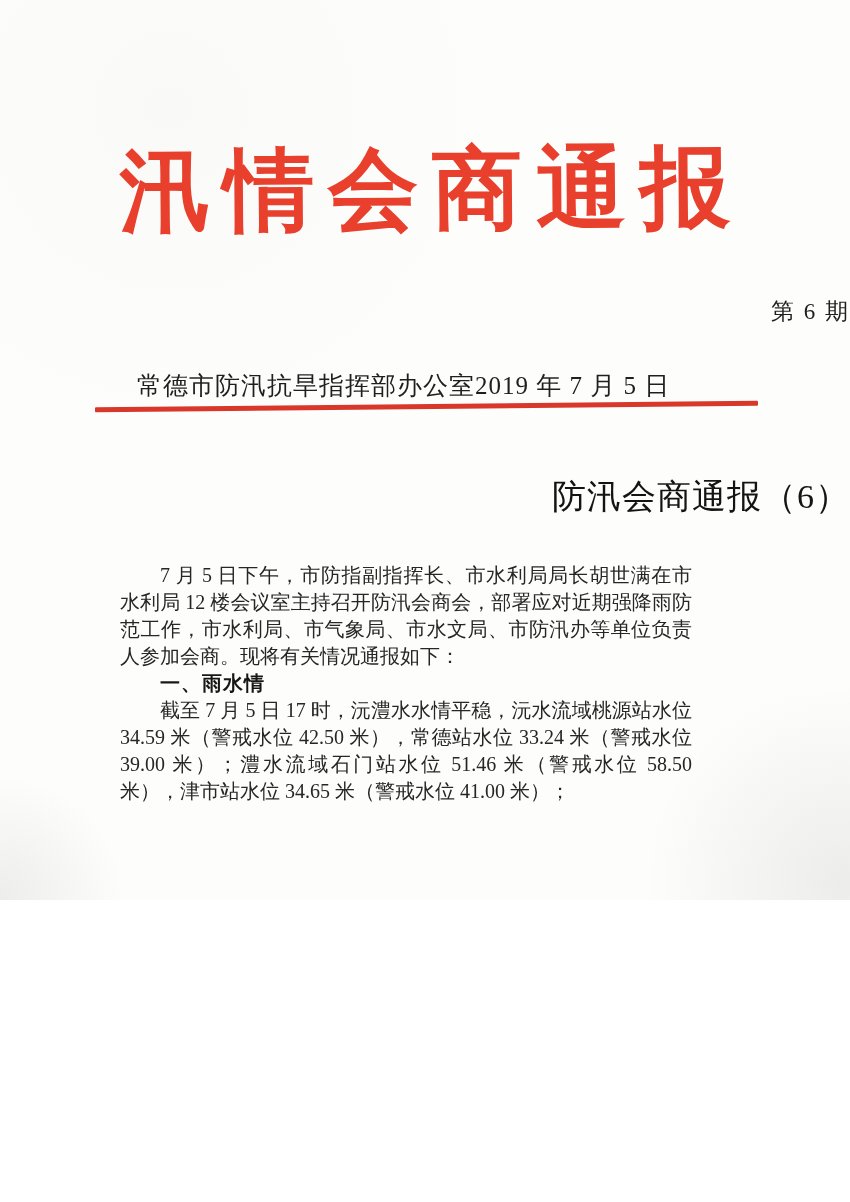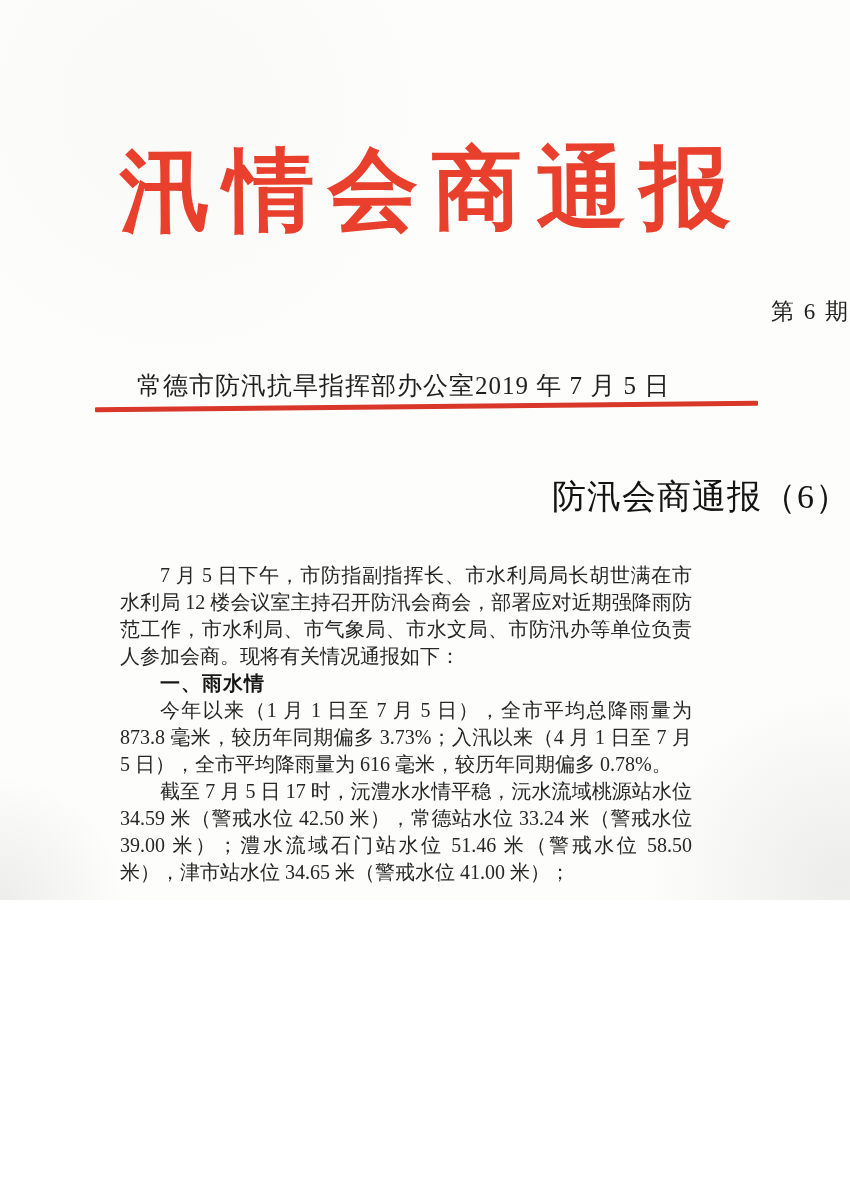--- a/index.html
+++ b/index.html
@@ -122,17 +122,16 @@
     <span class="issue-date">2019 年 7 月 5 日</span>
   </div>
 
   <div class="red-rule"></div>
 
   <h1 class="doc-title">防汛会商通报（6）</h1>
 
   <div class="body-block">
     <p>7 月 5 日下午，市防指副指挥长、市水利局局长胡世满在市水利局 12 楼会议室主持召开防汛会商会，部署应对近期强降雨防范工作，市水利局、市气象局、市水文局、市防汛办等单位负责人参加会商。现将有关情况通报如下：</p>
     <p class="section-heading">一、雨水情</p>
-    <p>今年以来（1 月 1 日至 7 月 5 日），全市平均总降雨量为 873.8 毫米，较历年同期偏多 3.73%；入汛以来（4 月 1 日至 7 月 5 日），全市平均降雨量为 616 毫米，较历年同期偏多 0.78%。</p>
     <p>截至 7 月 5 日 17 时，沅澧水水情平稳，沅水流域桃源站水位 34.59 米（警戒水位 42.50 米），常德站水位 33.24 米（警戒水位 39.00 米）；澧水流域石门站水位 51.46 米（警戒水位 58.50 米），津市站水位 34.65 米（警戒水位 41.00 米）；</p>
   </div>
 
 </div>
 
 </body></html>

